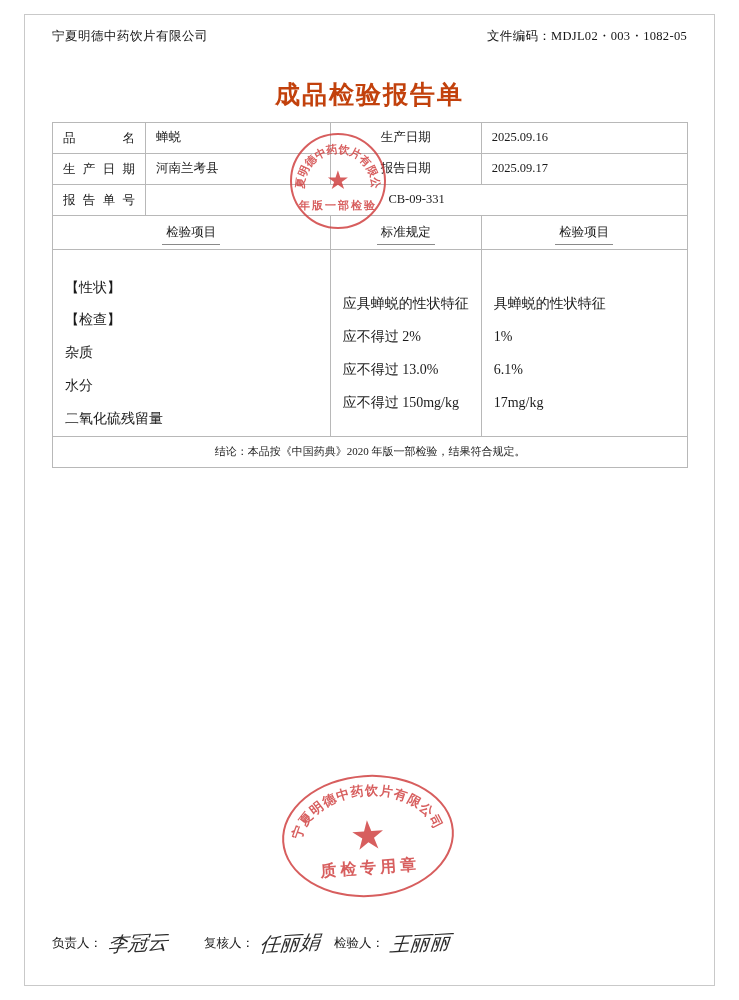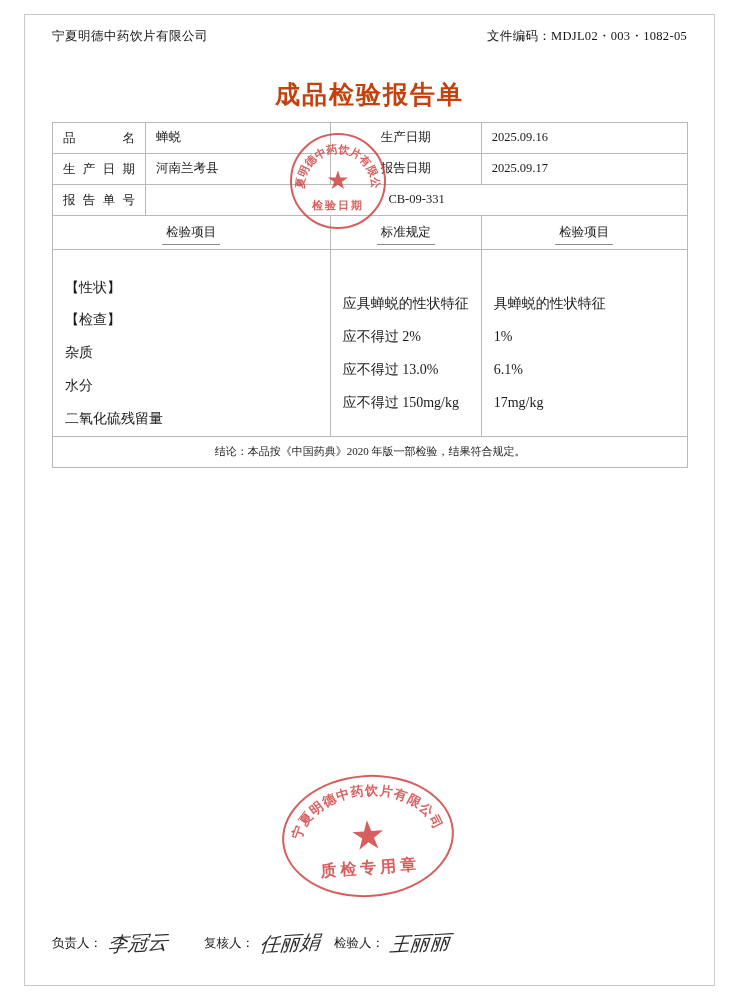--- a/index.html
+++ b/index.html
@@ -357,21 +357,21 @@
   <div class="seal" id="seal-small">
     <svg class="seal-arc" viewBox="0 0 92 92">
       <defs>
         <path id="arcSmall" d="M 12,52 A 34,34 0 0 1 80,52"></path>
       </defs>
       <text class="arc-text-small">
         <textPath href="#arcSmall" startOffset="50%" text-anchor="middle">宁夏明德中药饮片有限公司</textPath>
       </text>
     </svg>
     <div class="seal-star">★</div>
-    <div class="seal-bottom">检验日期</div>
+    <div class="seal-bottom">年版一部检验</div>
   </div>
 
   <div class="seal" id="seal-large">
     <svg class="seal-arc" viewBox="0 0 168 118">
       <defs>
         <path id="arcLarge" d="M 16,66 A 68,48 0 0 1 152,66"></path>
       </defs>
       <text class="arc-text">
         <textPath href="#arcLarge" startOffset="50%" text-anchor="middle">宁夏明德中药饮片有限公司</textPath>
       </text>

